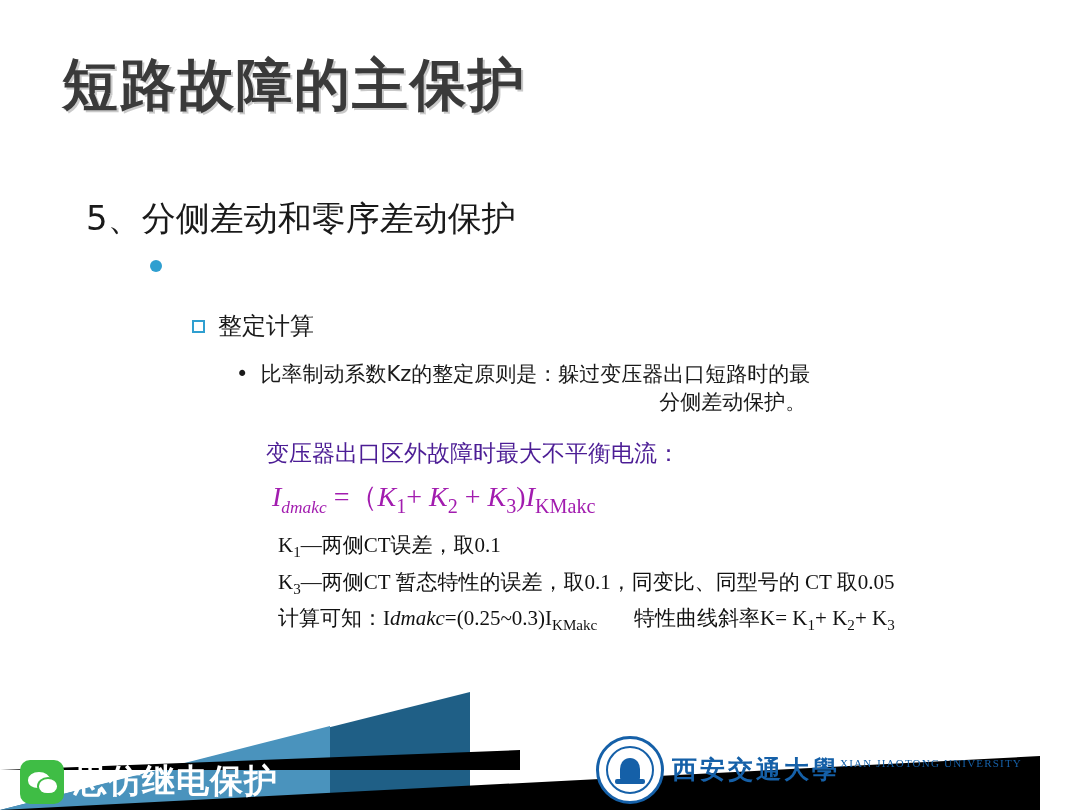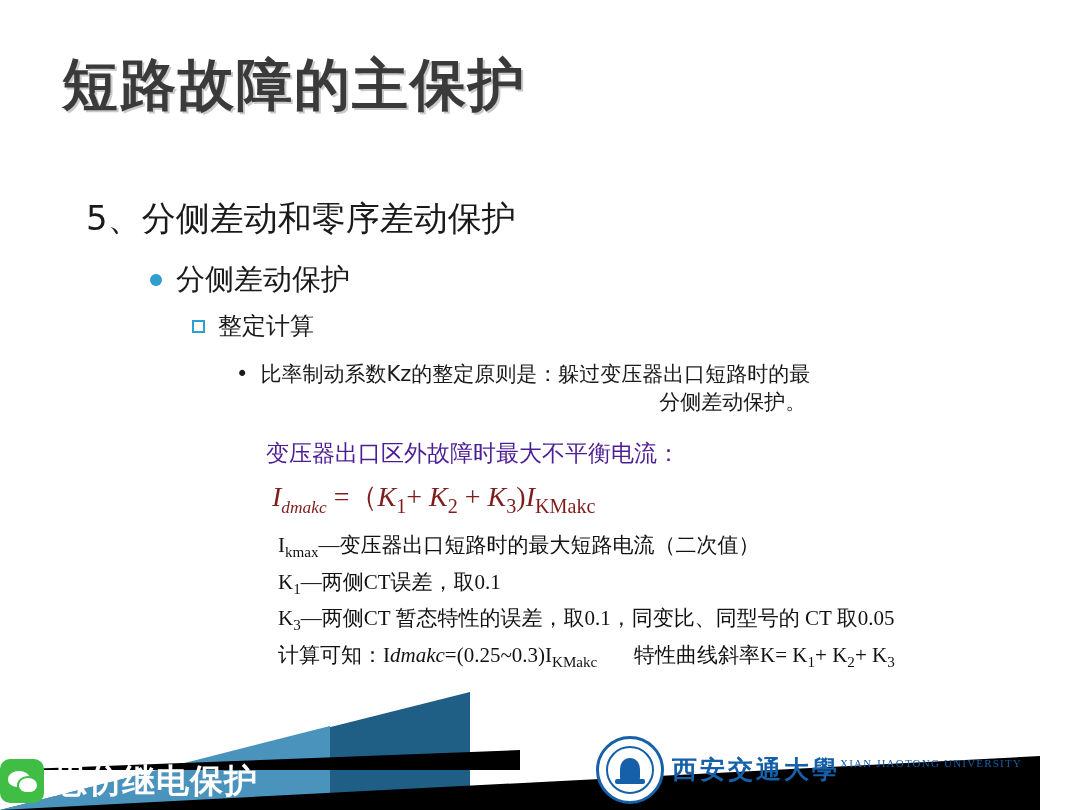--- a/index.html
+++ b/index.html
@@ -118,21 +118,21 @@
     white-space: nowrap;
   }
 
   
   .formula {
     position: absolute;
     left: 272px;
     top: 478px;
     font-family: "Liberation Serif", serif;
     font-size: 28px;
-    color: #7f1d1d;
+    color: #a21caf;
     white-space: nowrap;
   }
   .formula .it { font-style: italic; }
   .formula .sm { font-size: 0.62em; vertical-align: sub; }
   .formula .smn { font-size: 0.72em; vertical-align: sub; font-style: normal;}
 
   
   .notes {
     position: absolute;
     left: 278px;
@@ -195,24 +195,24 @@
     left: 0; bottom: 40px;
     width: 0; height: 0;
     border-style: solid;
     border-width: 0 0 20px 520px;
     border-color: transparent transparent #000000 transparent;
   }
 
   
   .watermark {
     position: absolute;
-    left: 0;
+    left: 20px;
     bottom: 6px;
     display: flex;
-    align-items: flex-start;
+    align-items: flex-end;
     z-index: 5;
   }
   .wechat-icon {
     width: 44px;
     height: 44px;
     border-radius: 10px;
     background: #3fbd45;
     position: relative;
     margin-right: 10px;
   }
@@ -312,21 +312,20 @@
 <body>
 
 <div class="slide">
 
   <div class="title">短路故障的主保护</div>
 
   <div class="lvl1">5、分侧差动和零序差动保护</div>
 
   <div class="lvl2">
     <span class="bullet-dot"></span>
-    <span>分侧差动保护</span>
   </div>
 
   <div class="lvl3">
     <span class="bullet-sq"></span>
     <span>整定计算</span>
   </div>
 
   <div class="lvl4">
     <span class="bullet-mid">•</span>
     <span class="txt">
@@ -335,21 +334,20 @@
     </span>
   </div>
 
   <div class="para">变压器出口区外故障时最大不平衡电流：</div>
 
   <div class="formula">
     <span class="it">I</span><span class="sm it">dmakc</span> =（<span class="it">K</span><span class="smn">1</span>+ <span class="it">K</span><span class="smn">2</span> + <span class="it">K</span><span class="smn">3</span>)<span class="it">I</span><span class="smn">KMakc</span>
   </div>
 
   <div class="notes">
-    <div>I<span class="sb">kmax</span>—变压器出口短路时的最大短路电流（二次值）</div>
     <div>K<span class="sb">1</span>—两侧CT误差，取0.1</div>
     <div>K<span class="sb">3</span>—两侧CT 暂态特性的误差，取0.1，同变比、同型号的 CT 取0.05</div>
     <div>计算可知：I<span class="it">dmakc</span>=(0.25~0.3)I<span class="sb">KMakc</span> &nbsp;&nbsp;&nbsp;&nbsp;&nbsp; 特性曲线斜率K= K<span class="sb">1</span>+ K<span class="sb">2</span>+ K<span class="sb">3</span></div>
   </div>
 
   <div class="center-line">
     K<span class="sb">z</span>=K·K<span class="sb">H</span>=0.3 ~0.39 ，K<span class="sb">z</span>取0.4
   </div>
 
   <div class="footer-band">

